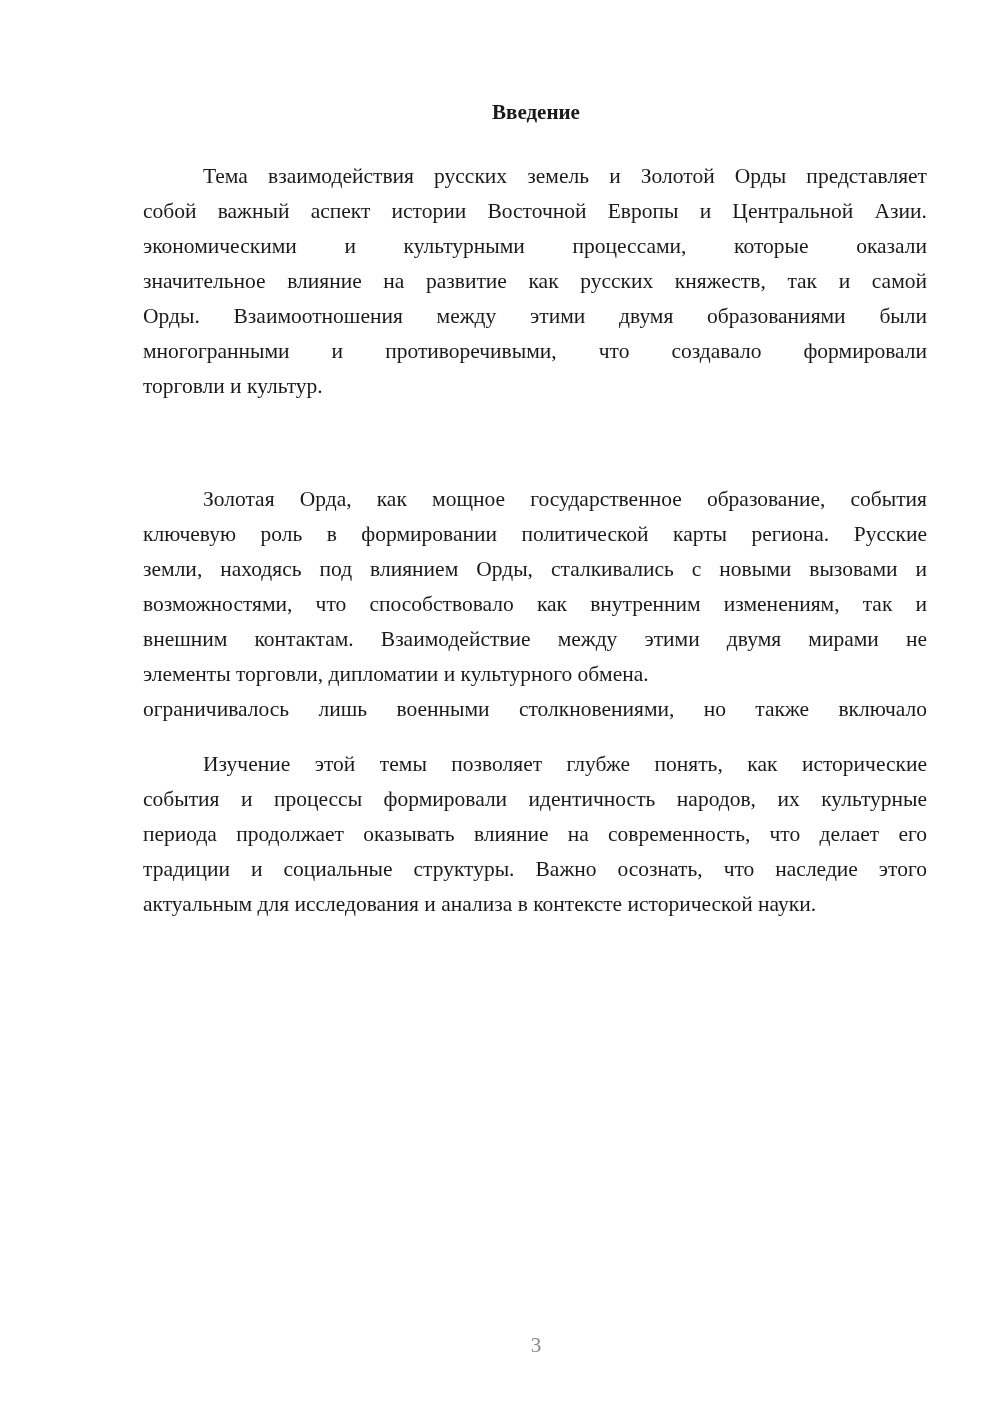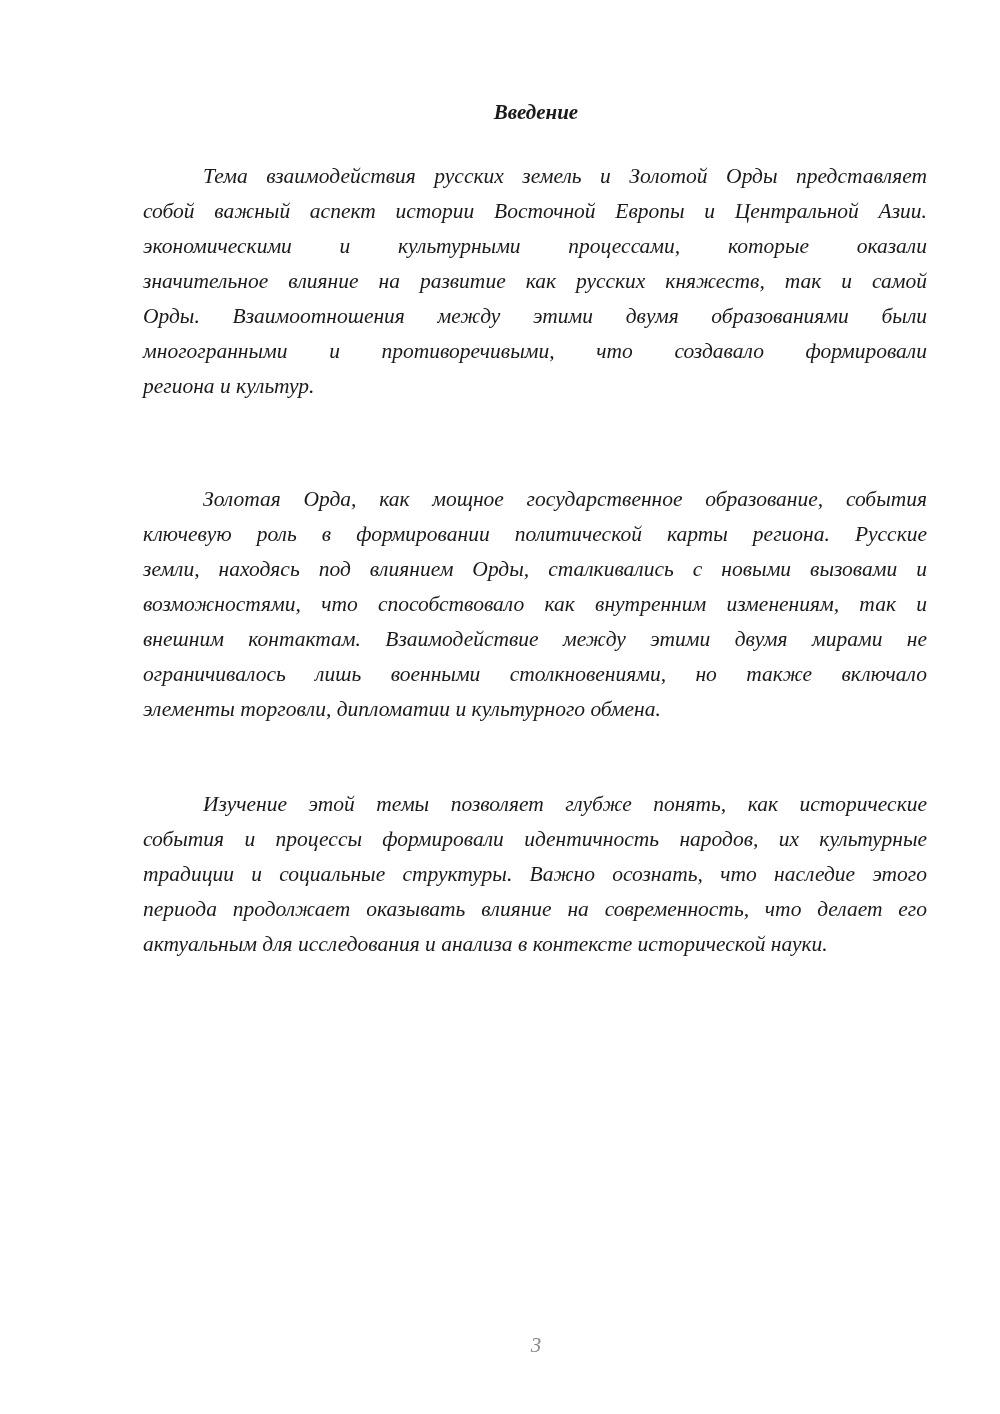--- a/index.html
+++ b/index.html
@@ -1,59 +1,59 @@
 <!DOCTYPE html>
 <html><head>
 <meta charset="utf-8">
 <style>
   html, body { margin: 0; padding: 0; background: #ffffff; }
   body { width: 1000px; height: 1414px; position: relative; overflow: hidden;
          font-family: "Liberation Serif", "DejaVu Serif", serif; color: #1a1a1a; }
-  .page { position: absolute; left: 0; top: 0; width: 1000px; height: 1414px; background: #fff; font-style: italic; }
+  .page { position: absolute; left: 0; top: 0; width: 1000px; height: 1414px; background: #fff; }
   .title { position: absolute; top: 98px; left: 0; width: 1072px; text-align: center;
            font-weight: bold; font-size: 21px; line-height: 28px; }
   .para { position: absolute; left: 143px; width: 784px; font-size: 21.5px; }
   .line { display: block; height: 35px; line-height: 35px; white-space: nowrap;
           text-align: justify; text-align-last: justify; }
   .line.last { text-align-last: left; }
   .line.indent { padding-left: 60px; }
   .p1 { top: 159px; }
   .p2 { top: 482px; }
-  .p3 { top: 747px; margin-top: 40px; }
+  .p3 { top: 747px; }
   .pagenum { position: absolute; top: 1333px; left: 0; width: 1072px; text-align: center;
              font-size: 21px; color: #888888; }
 </style>
 </head>
 <body>
 
 <div class="page">
   <div class="title">Введение</div>
 
   <div class="para p1">
     <span class="line indent">Тема взаимодействия русских земель и Золотой Орды представляет</span>
     <span class="line">собой важный аспект истории Восточной Европы и Центральной Азии.</span>
     <span class="line">экономическими и культурными процессами, которые оказали</span>
     <span class="line">значительное влияние на развитие как русских княжеств, так и самой</span>
     <span class="line">Орды. Взаимоотношения между этими двумя образованиями были</span>
     <span class="line">многогранными и противоречивыми, что создавало формировали</span>
-    <span class="line last">региона и культур.</span>
+    <span class="line last">торговли и культур.</span>
   </div>
 
   <div class="para p2">
     <span class="line indent">Золотая Орда, как мощное государственное образование, события</span>
     <span class="line">ключевую роль в формировании политической карты региона. Русские</span>
     <span class="line">земли, находясь под влиянием Орды, сталкивались с новыми вызовами и</span>
     <span class="line">возможностями, что способствовало как внутренним изменениям, так и</span>
     <span class="line">внешним контактам. Взаимодействие между этими двумя мирами не</span>
+    <span class="line last">элементы торговли, дипломатии и культурного обмена.</span>
     <span class="line">ограничивалось лишь военными столкновениями, но также включало</span>
-    <span class="line last">элементы торговли, дипломатии и культурного обмена.</span>
   </div>
 
   <div class="para p3">
     <span class="line indent">Изучение этой темы позволяет глубже понять, как исторические</span>
     <span class="line">события и процессы формировали идентичность народов, их культурные</span>
+    <span class="line">периода продолжает оказывать влияние на современность, что делает его</span>
     <span class="line">традиции и социальные структуры. Важно осознать, что наследие этого</span>
-    <span class="line">периода продолжает оказывать влияние на современность, что делает его</span>
     <span class="line last">актуальным для исследования и анализа в контексте исторической науки.</span>
   </div>
 
   <div class="pagenum">3</div>
 </div>
 
 </body></html>

